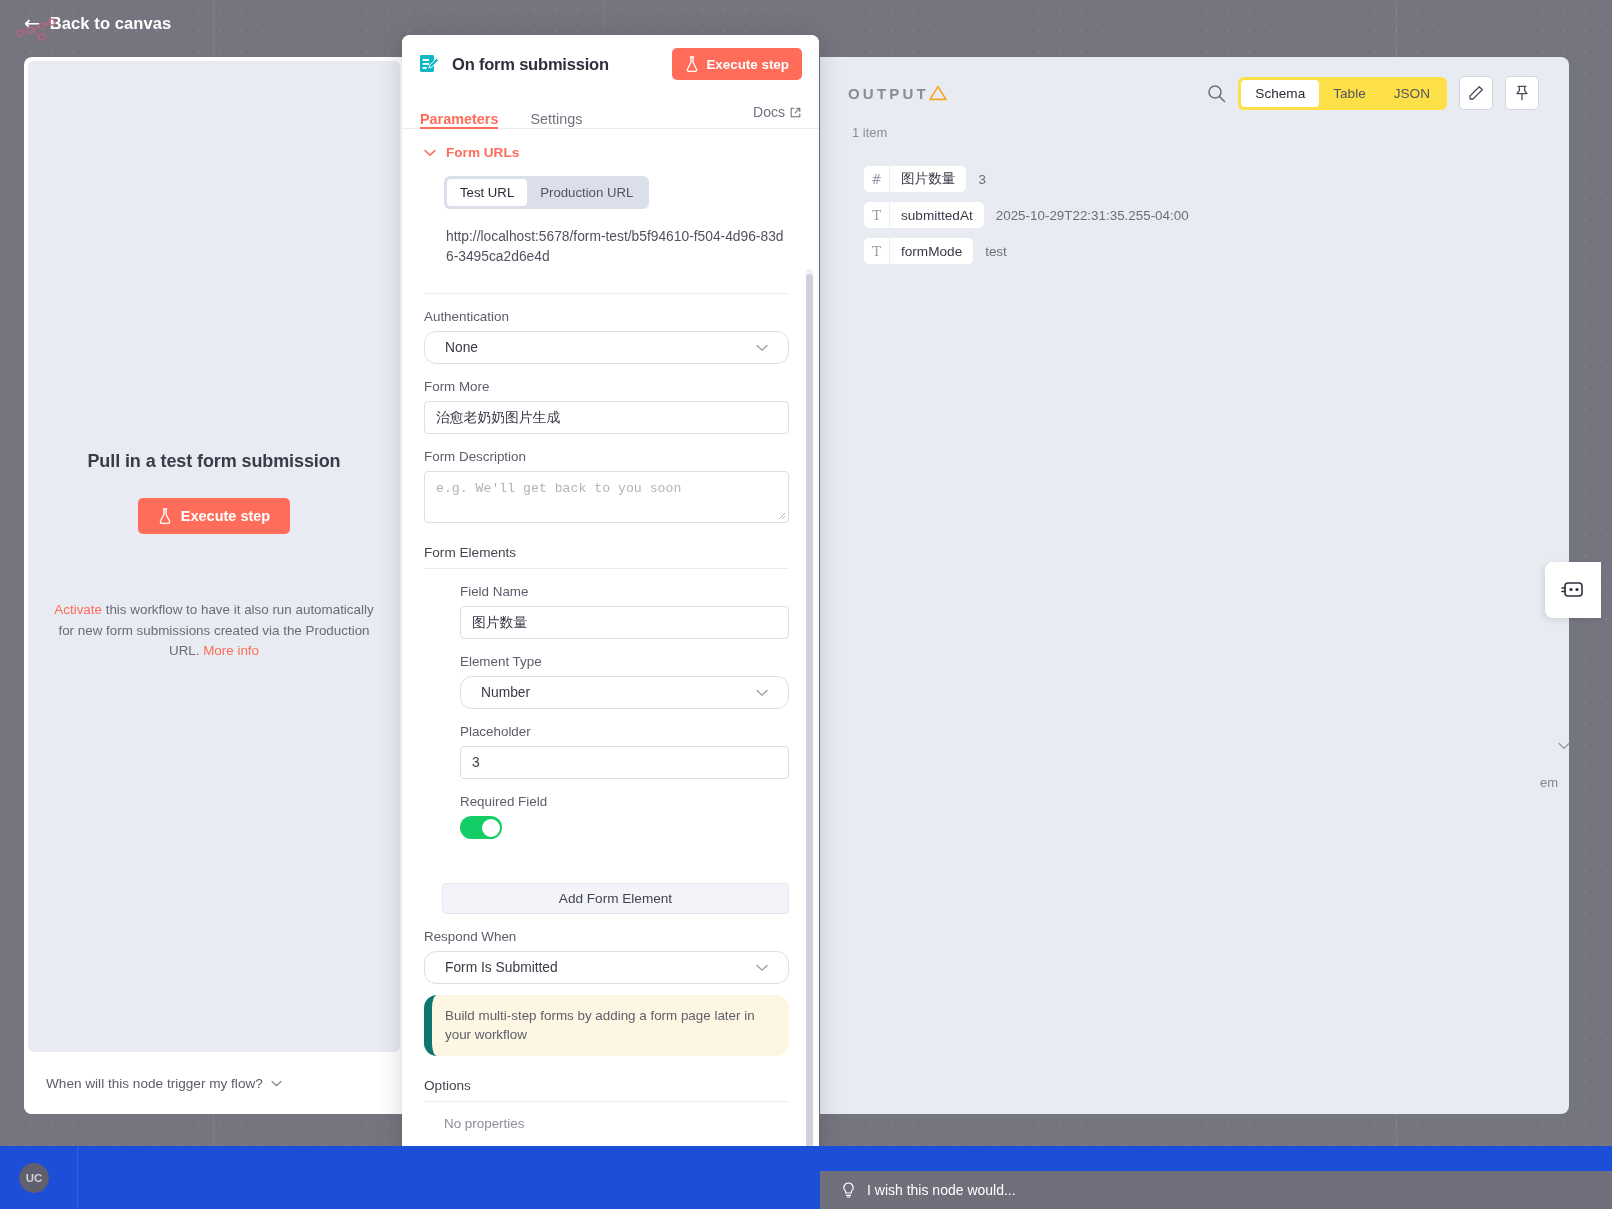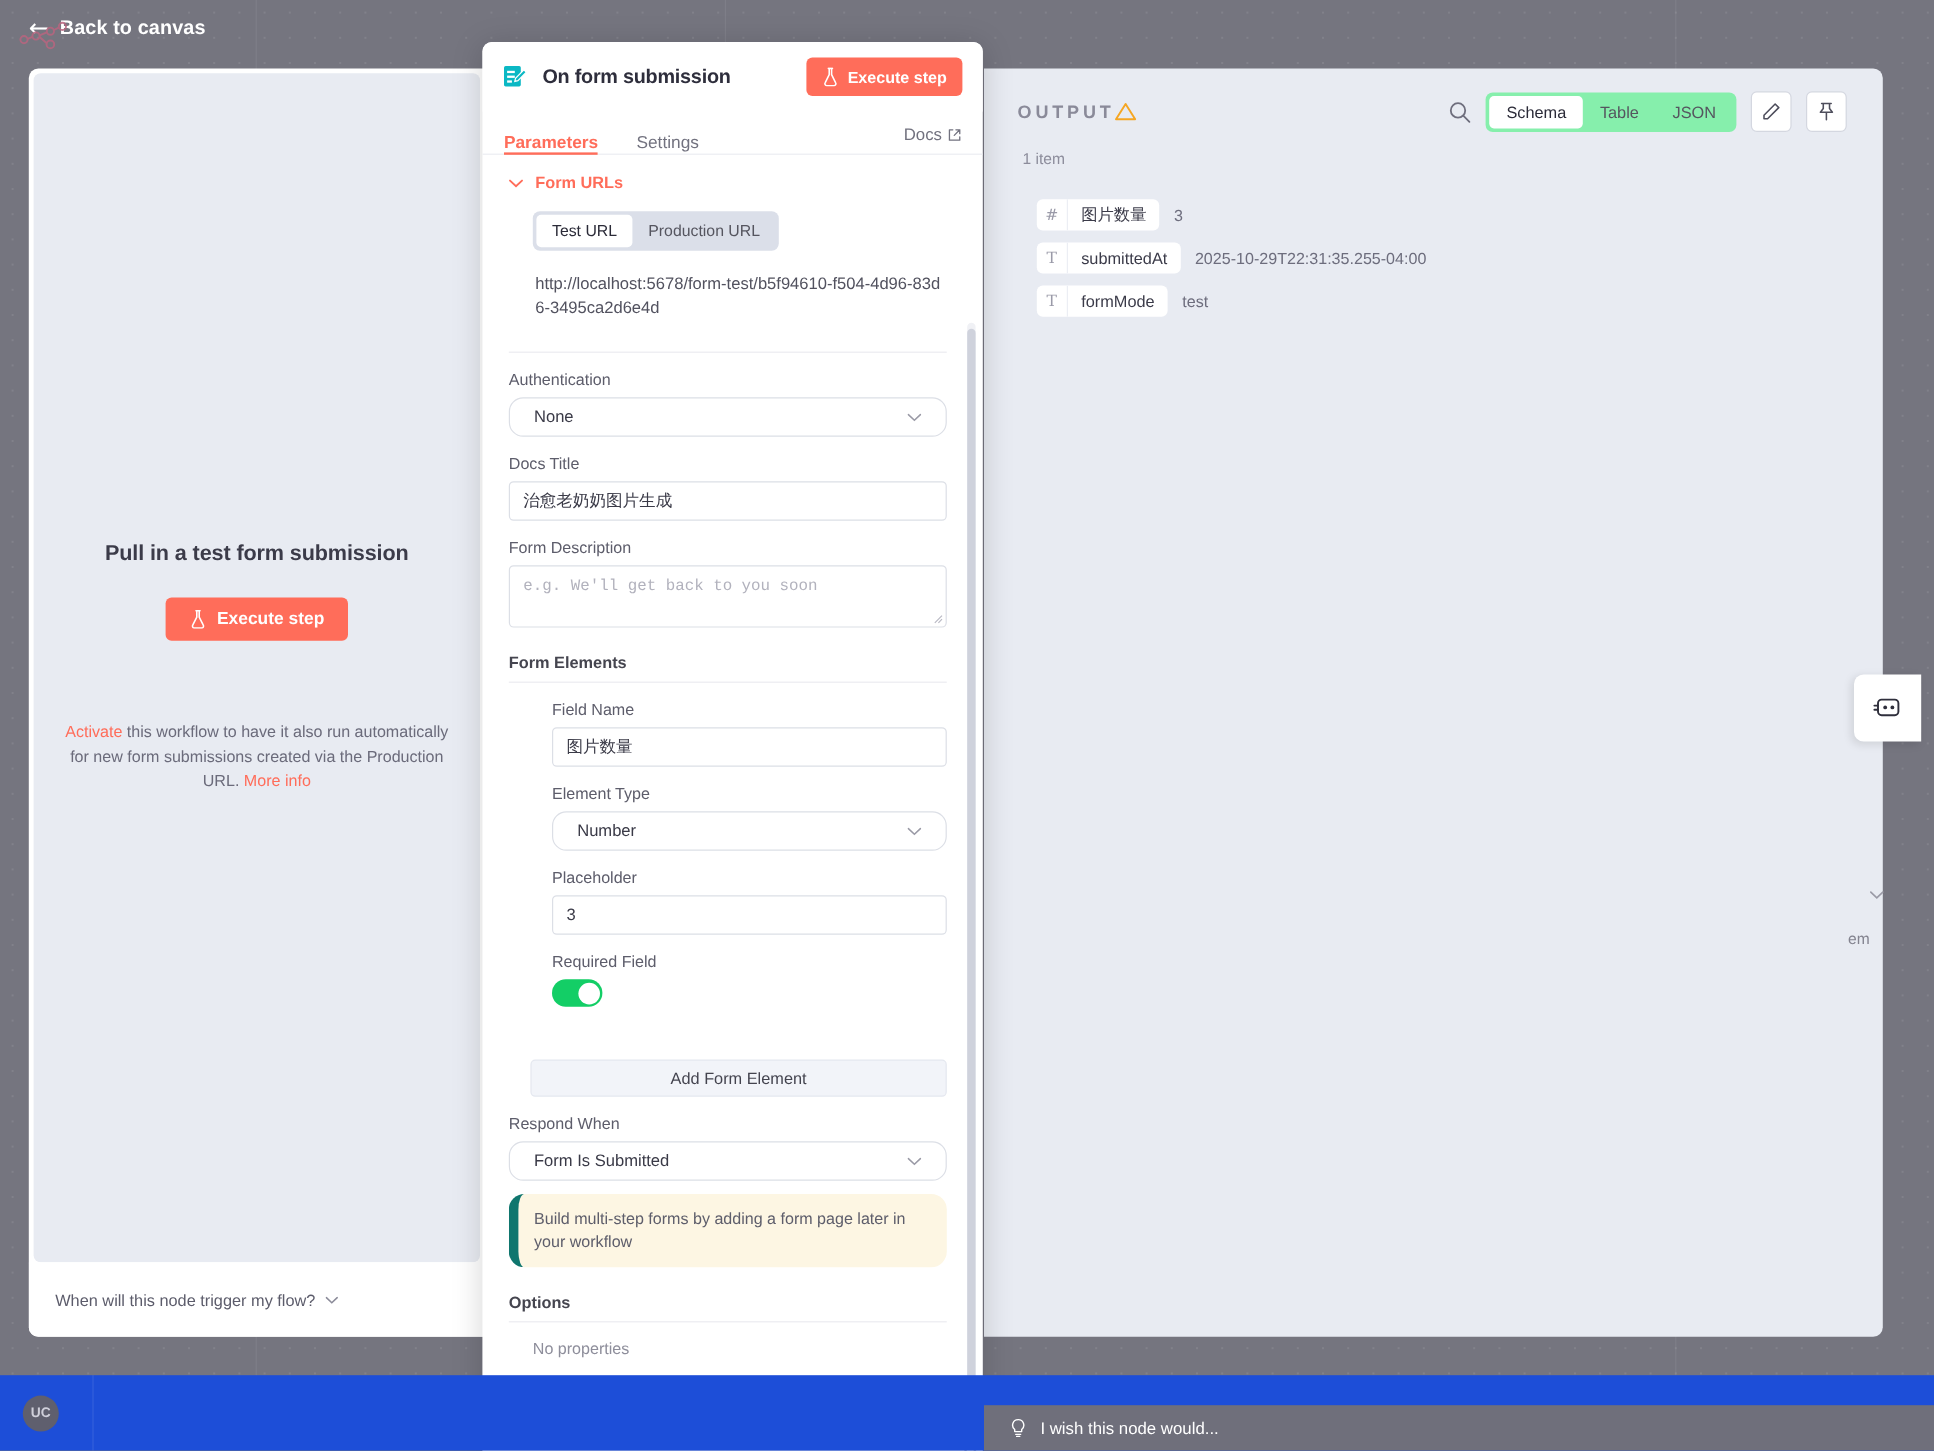--- a/index.html
+++ b/index.html
@@ -99,21 +99,21 @@
     padding: 0 30px 0 28px; 
   }
   .out-label {
     font-size: 15px; font-weight: 700; color: #8a8a99;
     letter-spacing: 3.2px;
   }
   .warn-tri { width: 18px; height: 16px; }
   .pr-head-right { margin-left: auto; display: flex; align-items: center; gap: 12px; }
   .search-ic { width: 19px; height: 19px; cursor: pointer; }
   .seg {
-    display: flex; background: #86efac; border-radius: 6px; padding: 3px;
+    display: flex; background: #fde047; border-radius: 6px; padding: 3px;
   }
   .seg button {
     border: none; background: transparent; cursor: pointer;
     font-size: 13.6px; color: #55555f; padding: 6px 14px;
     border-radius: 4px; font-family: "Liberation Sans", sans-serif;
   }
   .seg button.active { background: #fff; color: #2b2b38; font-weight: 400; }
   .icon-btn {
     width: 34px; height: 34px; border: 1px solid #d4d7e0; background: #fff;
     border-radius: 5px; display: flex; align-items: center; justify-content: center;
@@ -236,21 +236,21 @@
     width: 100%; height: 52px; border: 1px solid #dcdfe6; border-radius: 4px;
     background: #fff; font-size: 13.2px; color: #b2b2bd;
     padding: 8px 11px; font-family: "Liberation Mono", monospace;
     line-height: 1.4; position: relative;
   }
   .ta-grip {
     position:absolute; right:2px; bottom:2px; width:9px; height:9px;
   }
   .sec-title {
     font-size: 13.6px; color: #45454f; margin: 22px 0 0 0;
-    padding-bottom: 8px; border-bottom: 1px solid #ececf1; font-weight: bold;
+    padding-bottom: 8px; border-bottom: 1px solid #ececf1;
   }
   .indent { margin-left: 36px; }
   .toggle {
     width: 42px; height: 23px; border-radius: 12px; background: #13ce66;
     position: relative; cursor: pointer;
   }
   .toggle .knob {
     position: absolute; top: 2.5px; right: 2.5px;
     width: 18px; height: 18px; border-radius: 50%; background: #fff;
   }
@@ -471,21 +471,21 @@
           <div class="flabel">Authentication</div>
           <div class="fselect">
             <span>None</span>
             <svg class="chev" width="12" height="8" viewBox="0 0 12 8">
               <path d="M1 1.5 L6 6.2 L11 1.5" fill="none" stroke="#9a9aa6" stroke-width="1.3" stroke-linecap="round"></path>
             </svg>
           </div>
         </div>
 
         <div class="fgroup">
-          <div class="flabel">Docs Title</div>
+          <div class="flabel">Form More</div>
           <div class="finput">治愈老奶奶图片生成</div>
         </div>
 
         <div class="fgroup">
           <div class="flabel">Form Description</div>
           <div class="ftextarea">
             <span>e.g. We'll get back to you soon</span>
             <svg class="ta-grip" viewBox="0 0 9 9">
               <path d="M8 2 L2 8 M8 5 L5 8" stroke="#b9b9c4" stroke-width="1"></path>
             </svg>

